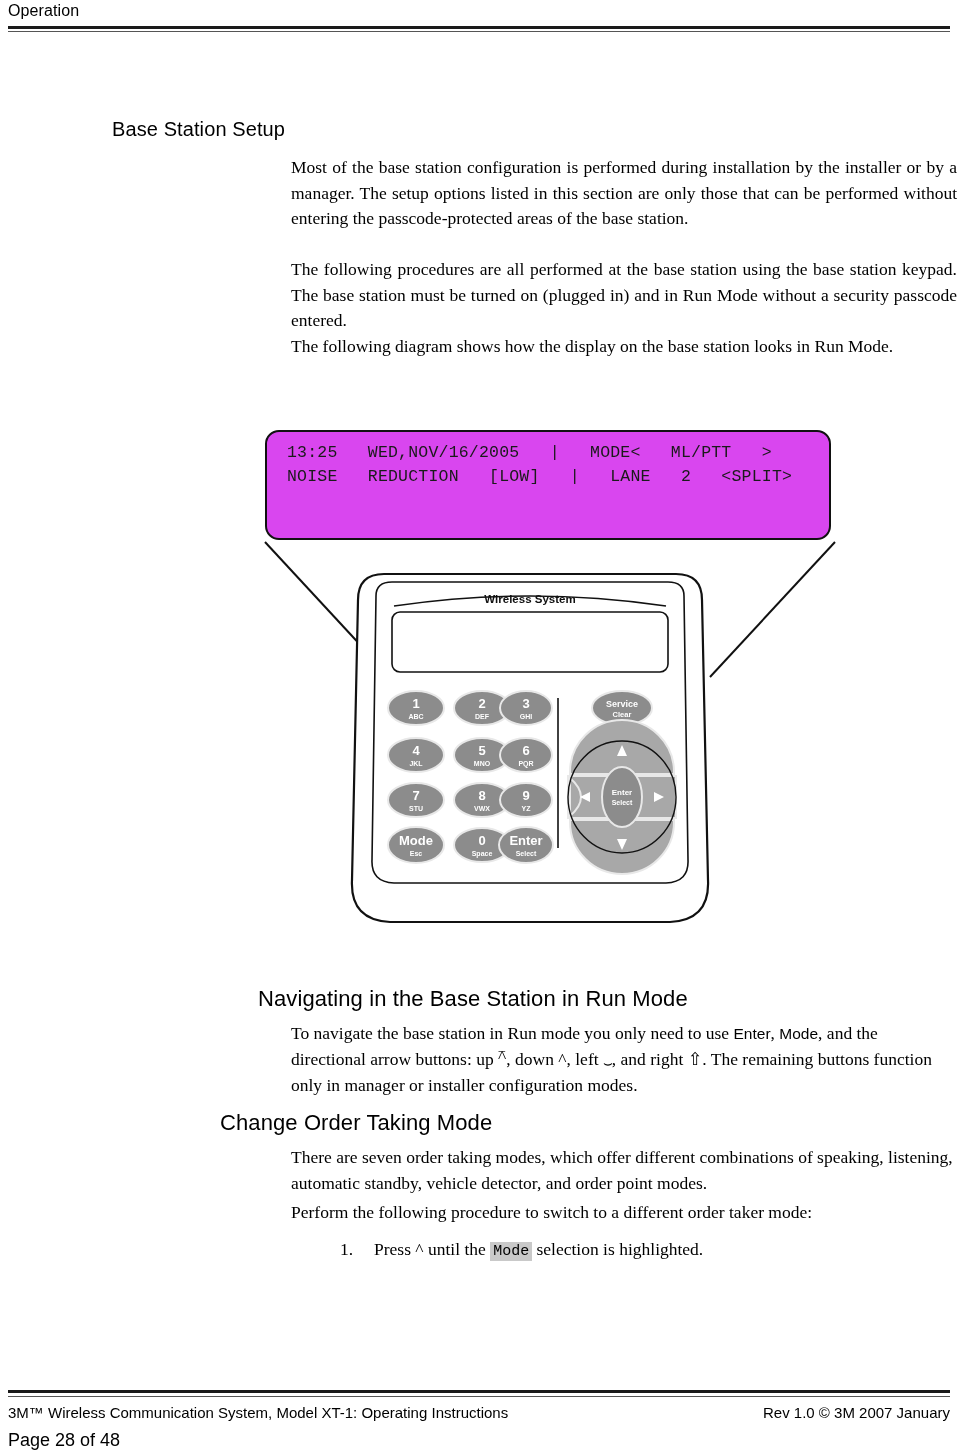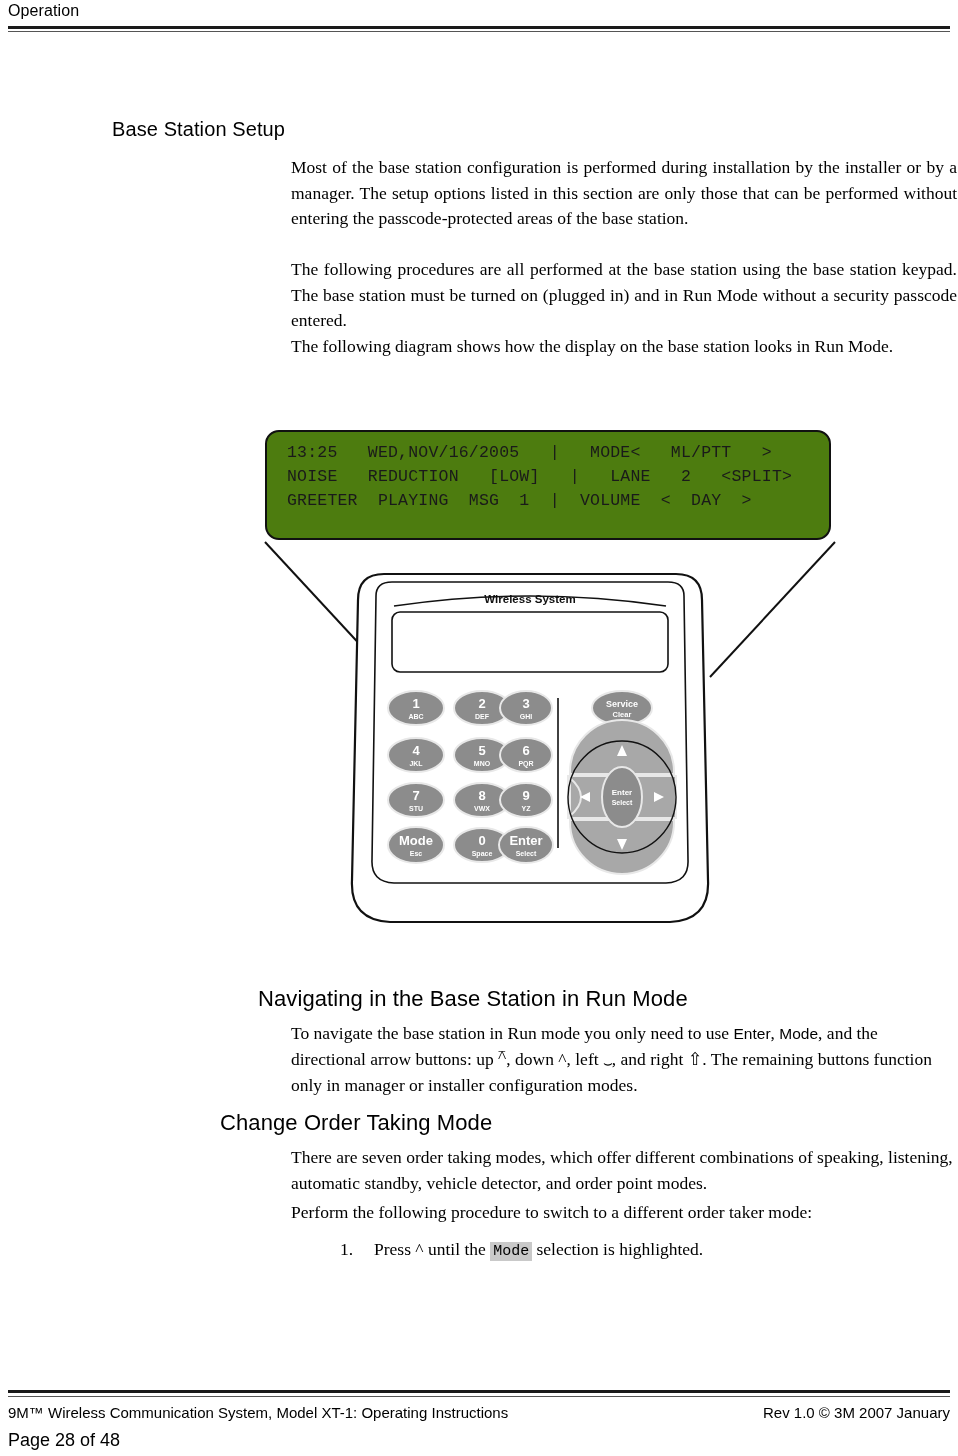--- a/index.html
+++ b/index.html
@@ -117,21 +117,21 @@
     width: 34px;
   }
 
   
   .lcd-box {
     position: absolute;
     left: 265px; top: 430px;
     width: 566px; height: 110px;
     border: 2px solid #111;
     border-radius: 14px;
-    background: #4d7c0f;
+    background: #d946ef;
     box-sizing: border-box;
   }
   .lcd-lines {
     position: absolute;
     left: 20px; top: 9px;
     font-family: "Liberation Mono", monospace;
     font-size: 16.5px;
     line-height: 24px;
     color: #1a1a1a;
     white-space: pre;
@@ -200,21 +200,20 @@
 
 <div class="para" style="left:291px; top:155px; width:666px;">Most of the base station configuration is performed during installation by the installer or by a manager.  The setup options listed in this section are only those that can be performed without entering the passcode-protected areas of the base station.</div>
 
 <div class="para" style="left:291px; top:257px; width:666px;">The following procedures are all performed at the base station using the base station keypad.  The base station must be turned on (plugged in) and in Run Mode without a security passcode entered.</div>
 
 <div class="para" style="left:291px; top:334px; width:666px;">The following diagram shows how the display on the base station looks in Run Mode.</div>
 
 <div class="lcd-box">
   <div class="lcd-lines">13:25   WED,NOV/16/2005   |   MODE&lt;   ML/PTT   &gt;</div>
   <div class="lcd-lines" style="top:33px;">NOISE   REDUCTION   [LOW]   |   LANE   2   &lt;SPLIT&gt;</div>
-  <div class="lcd-lines" style="top:57px;">GREETER  PLAYING  MSG  1  |  VOLUME  &lt;  DAY  &gt;</div>
 </div>
 
 <svg class="callout-svg" viewBox="0 0 600 170">
   <line x1="15" y1="17" x2="140" y2="152" stroke="#111" stroke-width="2"></line>
   <line x1="585" y1="17" x2="460" y2="152" stroke="#111" stroke-width="2"></line>
 </svg>
 
 <div class="device-wrap">
 <svg class="device-svg" width="400" height="390" viewBox="0 0 400 390">
 
@@ -339,15 +338,15 @@
 <div class="para-left" style="left:291px; top:1200px; width:666px;">Perform the following procedure to switch to a different order taker mode:</div>
 
 <div class="proc-list" style="left:330px; top:1236px;margin-left:10px;">
   <div class="proc-item">
     <span class="proc-num">1.</span><span>Press </span><span class="arrow-glyph">^</span><span> until the </span><span class="mono-chip">Mode</span><span> selection is highlighted.</span>
   </div>
 </div>
 
 <div class="footer-rule"></div>
 <div class="footer-rule-thin"></div>
-<div class="footer-left">9M™ Wireless Communication System, Model XT-1: Operating Instructions</div>
+<div class="footer-left">3M™ Wireless Communication System, Model XT-1: Operating Instructions</div>
 <div class="footer-right">Rev 1.0 © 3M 2007 January</div>
 <div class="footer-page">Page 28 of 48</div>
 
 </body></html>

